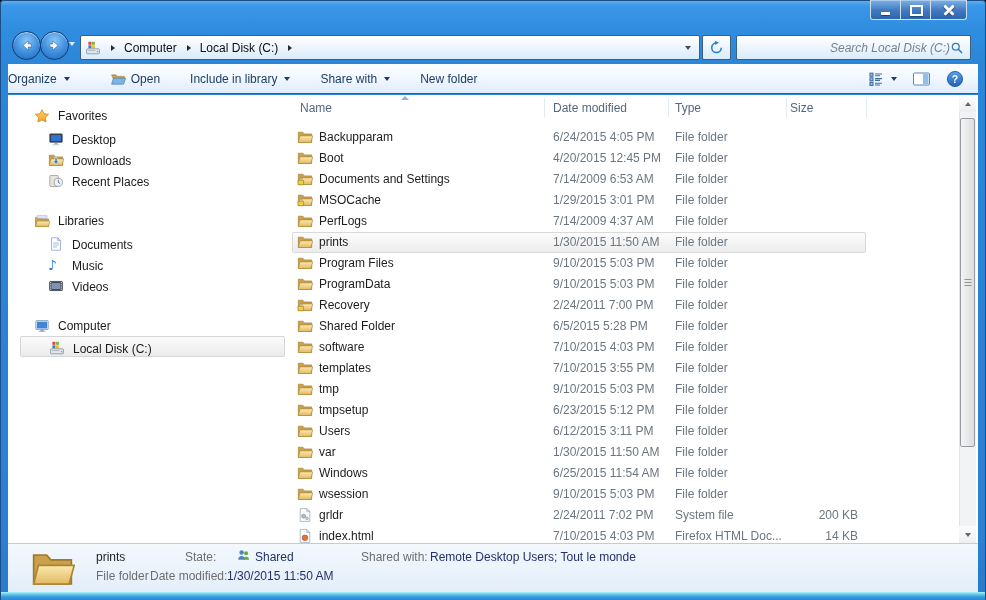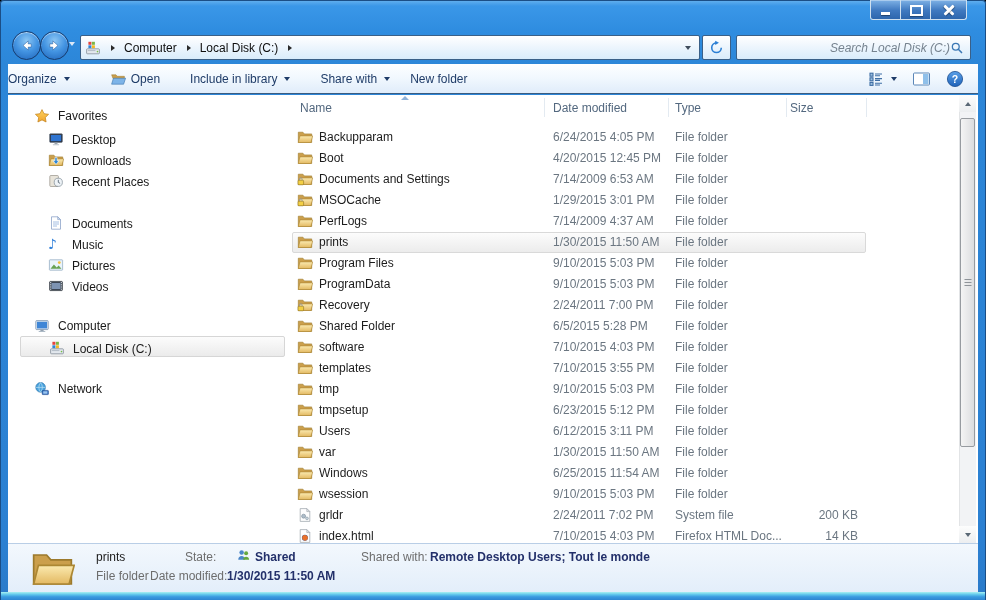--- a/index.html
+++ b/index.html
@@ -88,21 +88,21 @@
     background:linear-gradient(90deg,#f4f4f4,#dcdddf);}
   .sthumb::after{content:"";position:absolute;left:50%;top:50%;width:7px;height:8px;transform:translate(-50%,-50%);
     background:repeating-linear-gradient(180deg,#8f9499 0 1px,transparent 1px 3px);}
   
   .details{position:absolute;left:8px;top:543px;width:970px;height:49px;
     background:linear-gradient(180deg,#f3f8fd 0%,#e3eefa 100%);border-top:1px solid #b9cee6;box-sizing:border-box;}
   .dicon{position:absolute;left:22px;top:2px;}
   .dicon svg{width:45px;height:45px;}
   .dtext{position:absolute;white-space:nowrap;}
   .lab{color:#6d6d6d;}
-  .val{color:#23306a;font-weight:bold;}
+  .val{color:#23306a;}
   .dname{left:88px;top:6px;color:#1c1c1c;}
   .dtype{left:88px;top:25px;}
   .dmodl{left:142px;top:25px;}
   .dmodv{left:219px;top:25px;}
   .dstatel{left:177px;top:6px;}
   .dpeople{position:absolute;left:228px;top:4px;}
   .dstatev{left:247px;top:6px;}
   .dsharedl{left:353px;top:6px;}
   .dsharedv{left:422px;top:6px;}
   
@@ -210,21 +210,21 @@
       <span>Open</span>
     </div>
     <div class="tb-item" style="margin-left:30px">
       <span>Include in library</span>
         <span class="tb-caret"></span>
     </div>
     <div class="tb-item" style="margin-left:30px">
       <span>Share with</span>
         <span class="tb-caret"></span>
     </div>
-    <div class="tb-item" style="margin-left:20px">
+    <div class="tb-item" style="margin-left:30px">
       <span>New folder</span>
     </div>
     <div class="tb-right">
       <div class="tb-item">
         <span class="ic16">
           <svg viewBox="0 0 16 16" stroke="#3f6fa5" fill="none" stroke-width="1.1">
             <rect x="2" y="2.2" width="3" height="3" fill="#9fc0df"></rect>
               <path d="M7 3h7M7 4.8h5"></path>
             <rect x="2" y="6.8" width="3" height="3" fill="#9fc0df"></rect>
               <path d="M7 7.6h7M7 9.4h5"></path>
@@ -286,45 +286,45 @@
             <svg viewBox="0 0 16 16">
               <rect x="1.8" y="2.5" width="8.6" height="11" rx="1" fill="#e8e4da" stroke="#97928a" stroke-width=".7"></rect>
               <circle cx="10.3" cy="9.3" r="4.1" fill="#eef3f7" stroke="#7d8994" stroke-width=".7"></circle>
               <path d="M10.3 6.8v2.5l1.8 1.1" fill="none" stroke="#5a6875" stroke-width=".9"></path>
             </svg>
           </span>
           <span class="sb-label">Recent Places</span>
         </div>
       </div>
       <div class="sb-group">
+        <div class="sb-item header">
+          <span class="ic16">
+            <svg viewBox="0 0 16 16">
+              <path d="M1.5 4.6h5l1.2 1.3h6.8v7.6H1.5z" fill="#cb9f4c" stroke="#9c7a2c" stroke-width=".6"></path>
+              <rect x="3" y="2.8" width="10" height="2.4" fill="#dfe9f3" stroke="#8fa6bd" stroke-width=".5"></rect>
+              <path d="M1.5 13.5l1.5-5.4h13l-1.6 5.4z" fill="url(#g-gold)" stroke="#ac8733" stroke-width=".6"></path>
+            </svg>
+          </span>
+          <span class="sb-label">Libraries</span>
+        </div>
         <div class="sb-item child">
           <span class="ic16">
             <svg viewBox="0 0 16 16">
               <path d="M3.5 1.8h6.2l2.8 2.8v9.6H3.5z" fill="#fff" stroke="#7c97c1" stroke-width=".7"></path>
               <path d="M9.7 1.8l2.8 2.8H9.7z" fill="#d7e3f4" stroke="#7c97c1" stroke-width=".6"></path>
               <path d="M5 7h6M5 9h6M5 11h4" stroke="#9ab7e0" stroke-width=".9"></path>
             </svg>
           </span>
           <span class="sb-label">Documents</span>
         </div>
         <div class="sb-item child">
           <span class="ic16">
             <span class="music-glyph">♪</span>
           </span>
           <span class="sb-label">Music</span>
-        </div>
-        <div class="sb-item child">
-          <span class="ic16">
-            <svg viewBox="0 0 16 16">
-              <rect x="1.4" y="2.8" width="13.2" height="10.4" rx=".6" fill="#eaf4fb" stroke="#8ba6be" stroke-width=".7"></rect>
-              <path d="M2.5 11.8l3.4-4.2 2.8 3 1.9-2.2 2.9 3.4z" fill="#67a254"></path>
-              <circle cx="11.3" cy="5.6" r="1.4" fill="#f2bd3a"></circle>
-            </svg>
-          </span>
-          <span class="sb-label">Pictures</span>
         </div>
         <div class="sb-item child">
           <span class="ic16">
             <svg viewBox="0 0 16 16">
               <rect x="1.6" y="3.4" width="12.8" height="9.2" rx=".8" fill="#3c4654" stroke="#20262e" stroke-width=".6"></rect>
               <rect x="3.6" y="5" width="8.8" height="6" fill="#7d93b2"></rect>
               <g fill="#e8edf2">
                 <rect x="2.2" y="4" width="1" height="1.2"></rect>
                 <rect x="2.2" y="6.2" width="1" height="1.2"></rect>
                 <rect x="2.2" y="8.4" width="1" height="1.2"></rect>
@@ -359,33 +359,20 @@
                 <rect x="6.9" y="1.8" width="3" height="3" fill="#7ab648"></rect>
                 <rect x="3.4" y="5.3" width="3" height="3" fill="#2f83d6"></rect>
                 <rect x="6.9" y="5.3" width="3" height="3" fill="#f5b922"></rect>
               </g>
               <rect x="1.6" y="8.8" width="12.8" height="5" rx=".8" fill="#e3e8ee" stroke="#77828e" stroke-width=".7"></rect>
               <rect x="2.8" y="10" width="7.6" height="1.1" fill="#b7c0ca"></rect>
               <circle cx="12.5" cy="11.6" r=".8" fill="#74c043"></circle>
             </svg>
           </span>
           <span class="sb-label">Local Disk (C:)</span>
-        </div>
-      </div>
-      <div class="sb-group">
-        <div class="sb-item header">
-          <span class="ic16">
-            <svg viewBox="0 0 16 16">
-              <circle cx="6.6" cy="6.4" r="4.8" fill="#4aa3de" stroke="#2c76ad" stroke-width=".7"></circle>
-              <path d="M1.8 6.4h9.6M6.6 1.6a7.4 7.4 0 0 1 0 9.6M6.6 1.6a7.4 7.4 0 0 0 0 9.6" fill="none" stroke="#bfe2f4" stroke-width=".7"></path>
-              <rect x="8.2" y="9.4" width="6.2" height="4.2" rx=".6" fill="#2d69c0" stroke="#1c4a8c" stroke-width=".6"></rect>
-              <rect x="9.2" y="10.3" width="4.2" height="2.4" fill="#9cc6ee"></rect>
-            </svg>
-          </span>
-          <span class="sb-label">Network</span>
         </div>
       </div>
     </div>
 
   <div class="list">
     <div class="sort-caret"></div>
     <span class="hcol" style="left:17px">Name</span>
     <span class="hcol" style="left:270px">Date modified</span>
     <span class="hcol" style="left:392px">Type</span>
     <span class="hcol" style="left:507px">Size</span>

